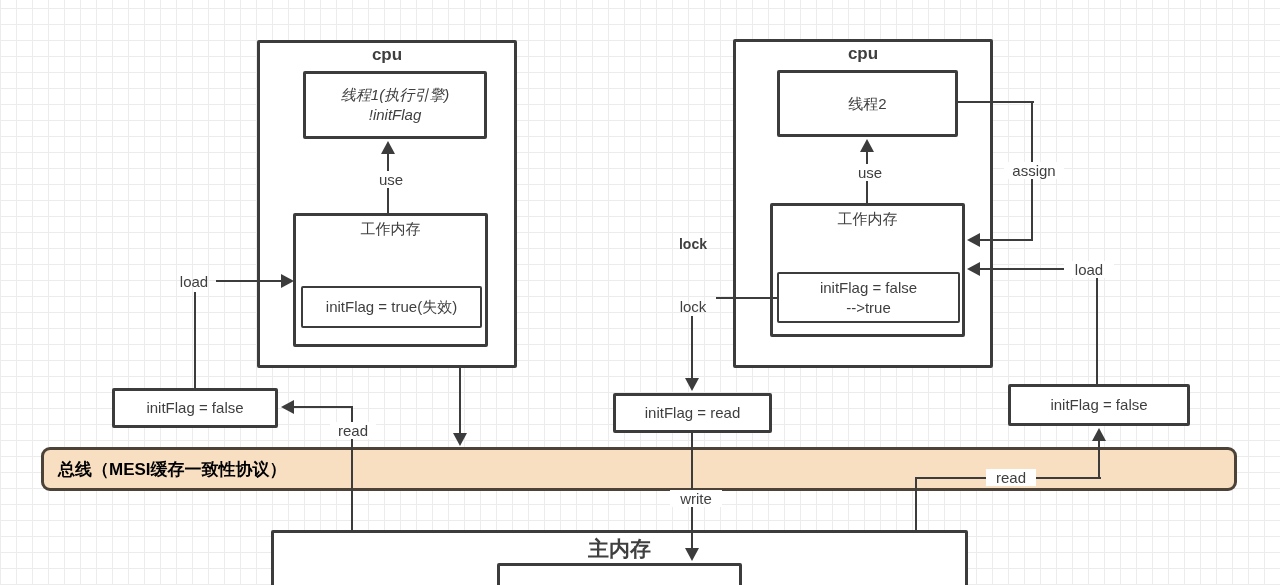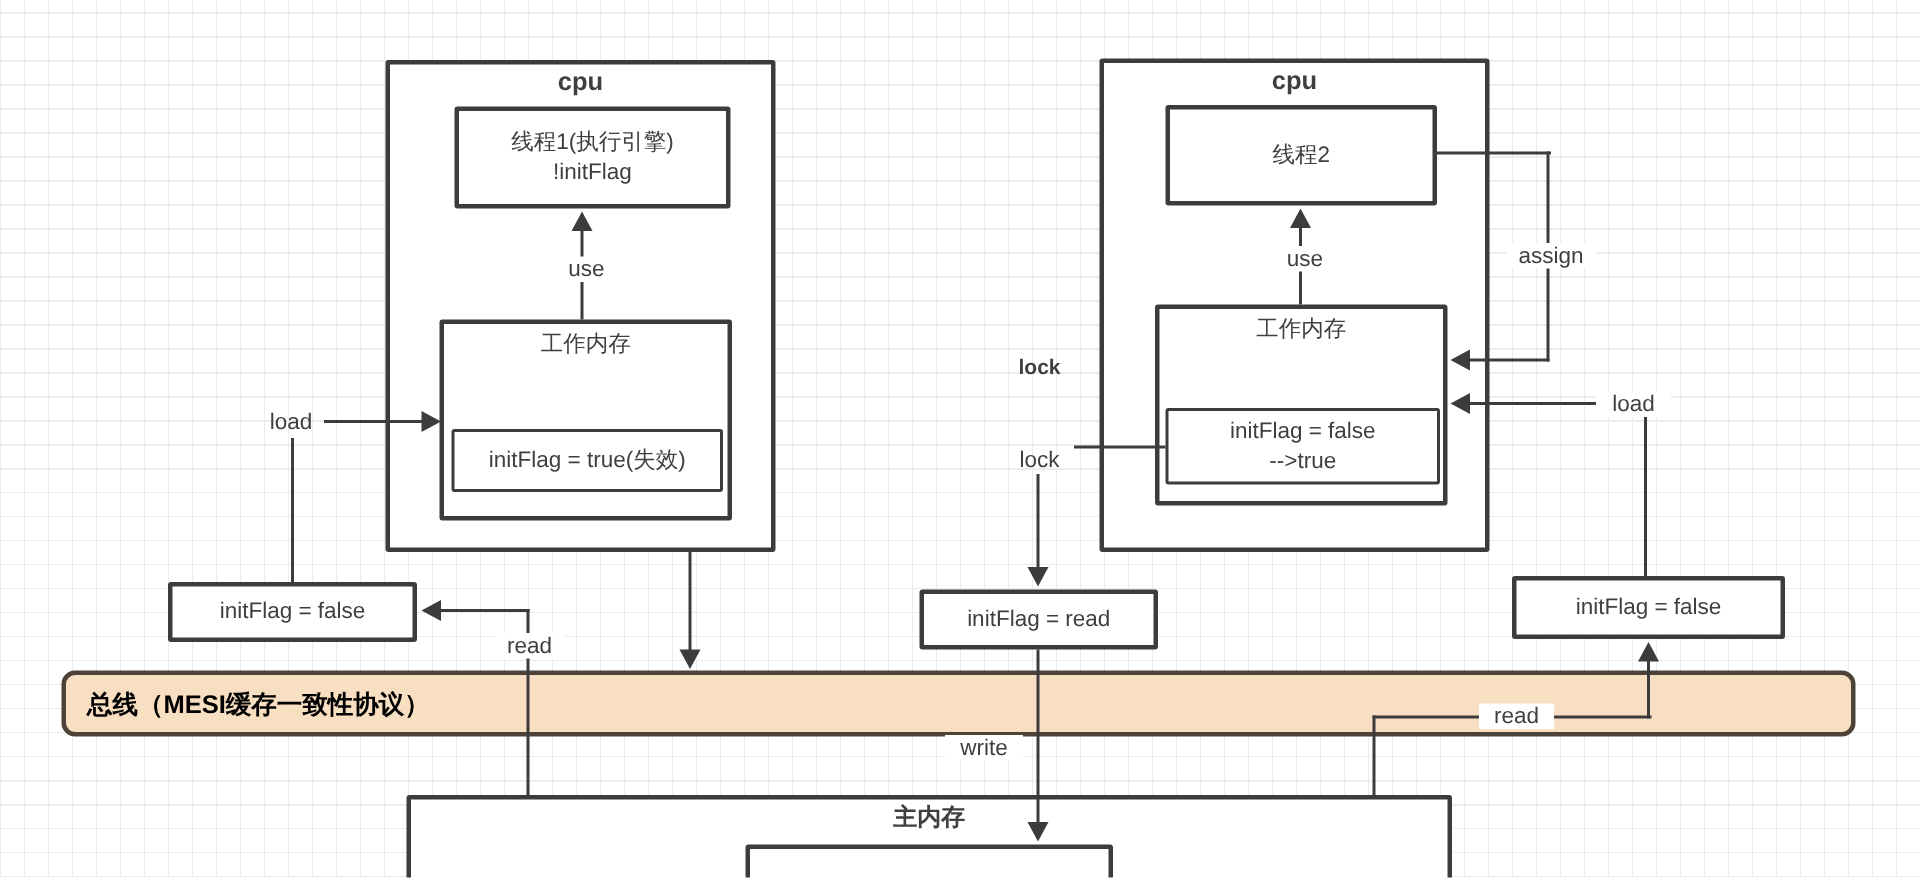--- a/index.html
+++ b/index.html
@@ -59,21 +59,21 @@
 </style>
 </head>
 <body>
 
 <div id="canvas">
 
   <div class="box" style="left:257px;top:40px;width:260px;height:328px;">
     <div class="box-title">cpu</div>
   </div>
 
-  <div class="box" style="left:303px;top:71px;width:184px;height:68px;">
+  <div class="box" style="left:303px;top:71px;width:184px;height:68px;font-style:italic;">
     <div class="center-text">
       <span>线程1(执行引擎)</span>
       <span>!initFlag</span>
     </div>
   </div>
 
   <div class="vline" style="left:387px;top:150px;height:63px;"></div>
   <div class="arr arr-u" style="left:381px;top:141px;"></div>
   <div class="lbl wbg" style="left:370px;top:171px;width:36px;">use</div>
 
@@ -106,21 +106,21 @@
   <div class="hline" style="left:716px;top:297px;width:61px;"></div>
   <div class="vline" style="left:691px;top:316px;height:64px;"></div>
   <div class="arr arr-d" style="left:685px;top:378px;"></div>
 
   <div class="box" style="left:613px;top:393px;width:159px;height:40px;">
     <div class="center-text">initFlag = read</div>
   </div>
 
   <div class="vline" style="left:691px;top:433px;height:117px;"></div>
   <div class="arr arr-d" style="left:685px;top:548px;"></div>
-  <div class="lbl wbg" style="left:630px;top:490px;width:46px;">write</div>
+  <div class="lbl wbg" style="left:670px;top:490px;width:46px;">write</div>
 
   <div class="box" style="left:733px;top:39px;width:260px;height:329px;">
     <div class="box-title">cpu</div>
   </div>
 
   <div class="box" style="left:777px;top:70px;width:181px;height:67px;">
     <div class="center-text">线程2</div>
   </div>
 
   <div class="vline" style="left:866px;top:150px;height:53px;"></div>
@@ -156,17 +156,17 @@
   <div class="hline" style="left:915px;top:477px;width:186px;"></div>
   <div class="vline" style="left:1098px;top:439px;height:40px;"></div>
   <div class="arr arr-u" style="left:1092px;top:428px;"></div>
   <div class="lbl wbg" style="left:986px;top:469px;width:44px;">read</div>
 
   <div id="bus" style="background: rgb(249, 223, 194); border-color: rgb(76, 66, 56);">
     <span class="bus-label">总线（MESI缓存一致性协议）</span>
   </div>
 
   <div class="box" style="left:271px;top:530px;width:697px;height:70px;">
-    <div class="box-title" style="font-size:16px;">主内存</div>
+    <div class="box-title" style="font-size:21px;">主内存</div>
   </div>
   <div class="box" style="left:497px;top:563px;width:245px;height:40px;"></div>
 
 </div>
 
 </body></html>

